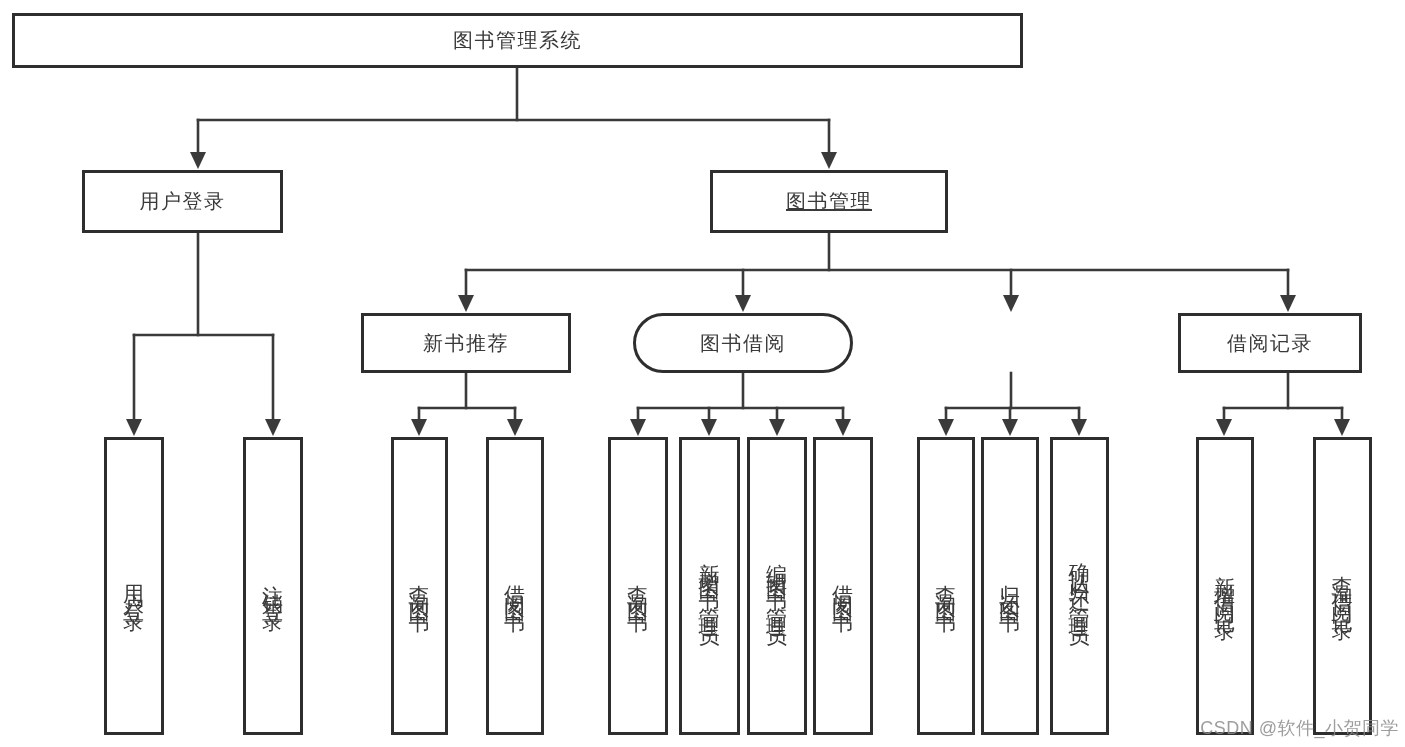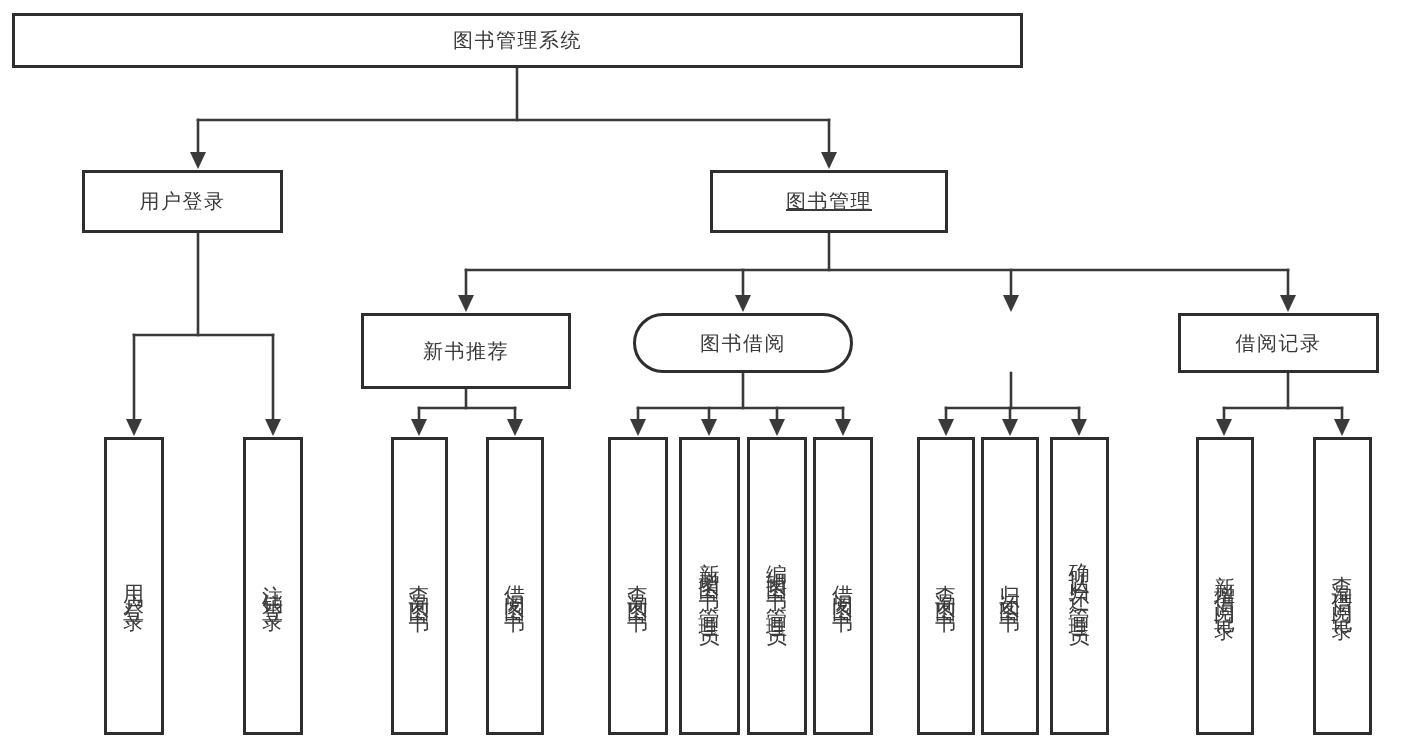--- a/index.html
+++ b/index.html
@@ -110,27 +110,27 @@
     <span>图书管理系统</span>
   </div>
 
   <div class="node h-node" style="left:82px;top:170px;width:201px;height:63px;">
     <span>用户登录</span>
   </div>
   <div class="node h-node" style="left:710px;top:170px;width:238px;height:63px;text-decoration:underline;">
     <span>图书管理</span>
   </div>
 
-  <div class="node h-node" style="left:361px;top:313px;width:210px;height:76px;">
+  <div class="node h-node" style="left:361px;top:313px;width:210px;height:60px;">
     <span>新书推荐</span>
   </div>
   <div class="node h-node" style="left:633px;top:313px;width:220px;height:60px;border-radius:30px;">
     <span>图书借阅</span>
   </div>
-  <div class="node h-node" style="left:1178px;top:313px;width:201px;height:60px;">
+  <div class="node h-node" style="left:1178px;top:313px;width:184px;height:60px;">
     <span>借阅记录</span>
   </div>
 
   <div class="node v-node" style="left:104px;width:60px;">
     <span class="vtext">用户登录</span>
   </div>
   <div class="node v-node" style="left:243px;width:60px;">
     <span class="vtext">注销登录</span>
   </div>
 
@@ -164,13 +164,14 @@
     <span class="vtext">确认归还（管理员）</span>
   </div>
 
   <div class="node v-node" style="left:1196px;width:58px;">
     <span class="vtext">新增借阅记录</span>
   </div>
   <div class="node v-node" style="left:1313px;width:59px;">
     <span class="vtext">查询借阅记录</span>
   </div>
 
+  <div id="watermark">CSDN @软件_小贺同学</div>
 </div>
 
 </body></html>

